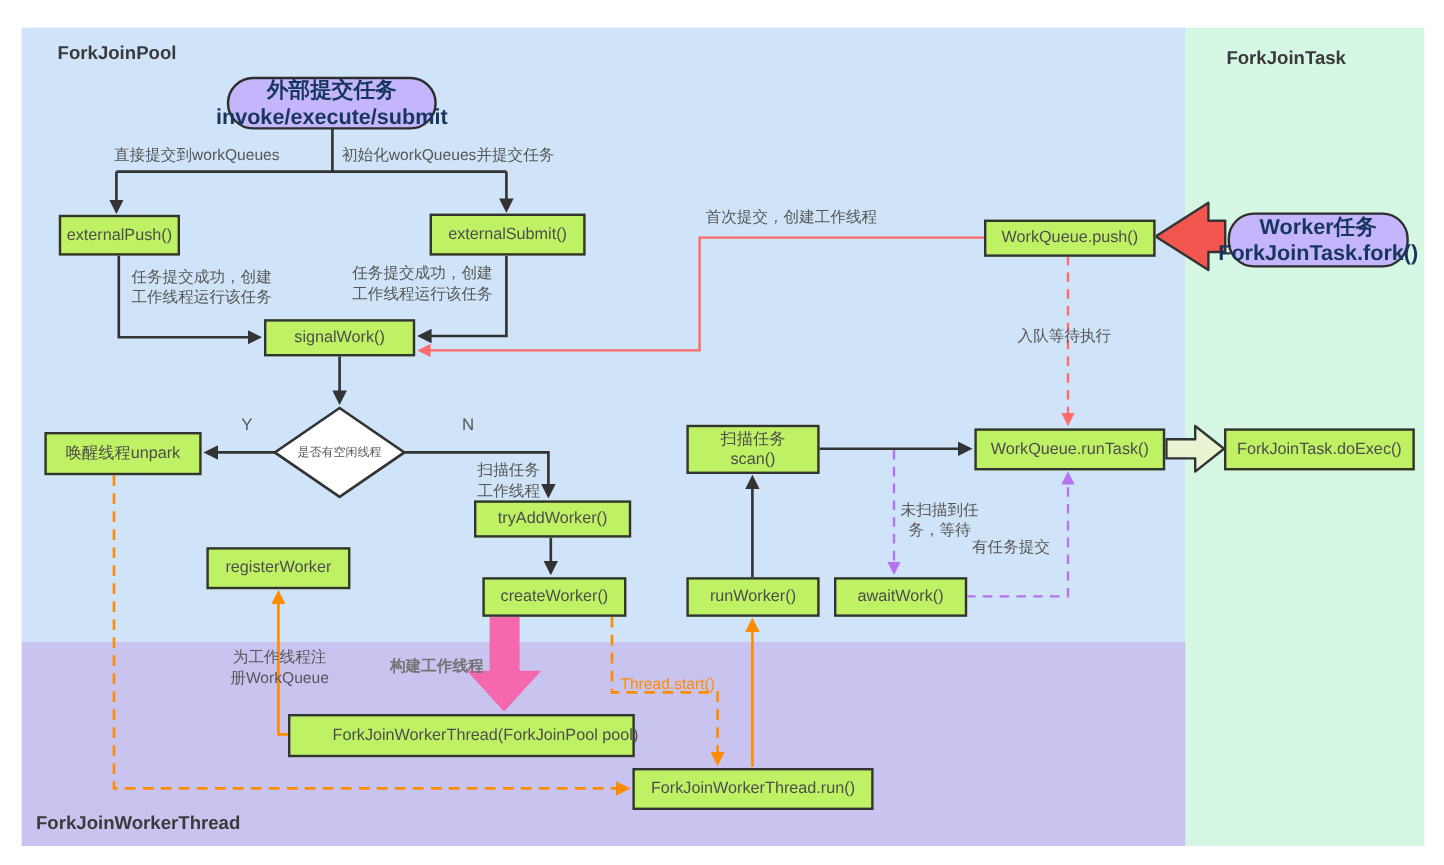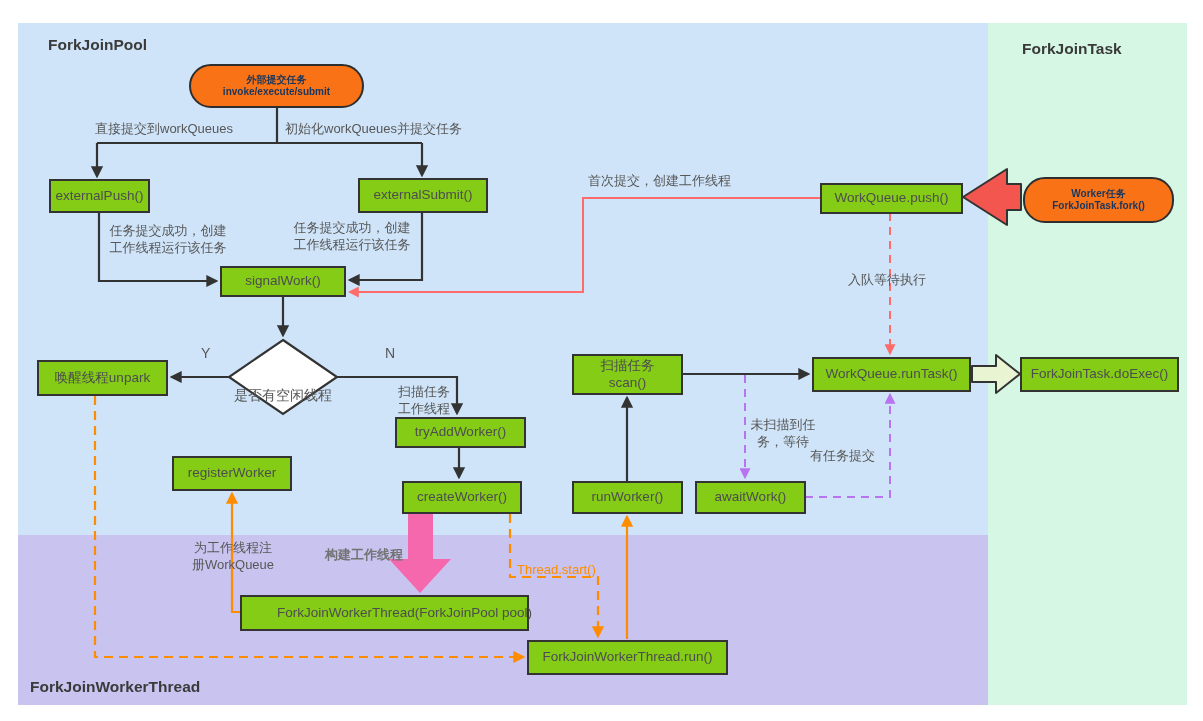--- a/index.html
+++ b/index.html
@@ -7,28 +7,28 @@
     position:relative; width:1203px; height:721px; overflow:hidden;
     font-family:"Liberation Sans","DejaVu Sans",sans-serif; background:#ffffff;
   }
   .region { position:absolute; }
   #region-pool   { left:18px;  top:23px;  width:970px; height:512px; background:#cfe4f9; }
   #region-worker { left:18px;  top:535px; width:970px; height:170px; background:#c9c3f0; }
   #region-task   { left:988px; top:23px;  width:199px; height:682px; background:#d5f7e4; }
   .region-title { position:absolute; font-weight:bold; font-size:15.5px; color:#3a3a3a; white-space:nowrap; }
   #svg-layer { position:absolute; left:0; top:0; z-index:1; }
   .node {
-    position:absolute; z-index:2; background:#84cc16; border:2px solid #333333;
+    position:absolute; z-index:2; background:#bef264; border:2px solid #333333;
     display:flex; flex-direction:column; align-items:center; justify-content:center;
     font-size:13.5px; color:#4d4d4d; box-sizing:border-box; text-align:center; line-height:1.25;
     white-space:nowrap;
   }
   .pill {
-    border-radius:22px; background:#f97316; border:2.5px solid #2e2e2e;
-    color:#17365d; font-weight:bold; font-size:10px;
+    border-radius:22px; background:#c4b5fd; border:2.5px solid #2e2e2e;
+    color:#17365d; font-weight:bold; font-size:18px;
   }
   .lbl { position:absolute; z-index:3; font-size:13px; color:#575757; white-space:nowrap; line-height:17px; }
   .lbl.center { text-align:center; }
   .lbl.bold { font-weight:bold; color:#737373; }
   .lbl.orange { color:#ff8c00; }
   .lbl.big { font-size:14px; }
 </style>
 </head>
 <body>
 
@@ -97,21 +97,21 @@
   </svg>
 
   <div class="node pill" style="left:189px; top:64px;  width:175px; height:44px;">
     <span>外部提交任务</span>
     <span>invoke/execute/submit</span>
   </div>
   <div class="node" style="left:49px;  top:179px; width:101px; height:34px;">externalPush()</div>
   <div class="node" style="left:358px; top:178px; width:130px; height:35px;">externalSubmit()</div>
   <div class="node" style="left:37px;  top:360px; width:131px; height:36px;">唤醒线程unpark</div>
   <div class="node" style="left:220px; top:266px; width:126px; height:31px;">signalWork()</div>
-  <div class="lbl center" style="left:233px; top:387px; width:100px; z-index:3; font-size:14px;">是否有空闲线程</div>
+  <div class="lbl center" style="left:233px; top:369px; width:100px; z-index:3; font-size:10px;">是否有空闲线程</div>
   <div class="node" style="left:395px; top:417px; width:131px; height:31px;">tryAddWorker()</div>
   <div class="node" style="left:402px; top:481px; width:120px; height:33px;">createWorker()</div>
   <div class="node" style="left:172px; top:456px; width:120px; height:35px;">registerWorker</div>
   <div class="node" style="left:572px; top:354px; width:111px; height:41px;">
     <span>扫描任务</span>
     <span>scan()</span>
   </div>
   <div class="node" style="left:572px; top:481px; width:111px; height:33px;">runWorker()</div>
   <div class="node" style="left:695px; top:481px; width:111px; height:33px;">awaitWork()</div>
   <div class="node" style="left:820px; top:183px; width:143px; height:31px;">WorkQueue.push()</div>

